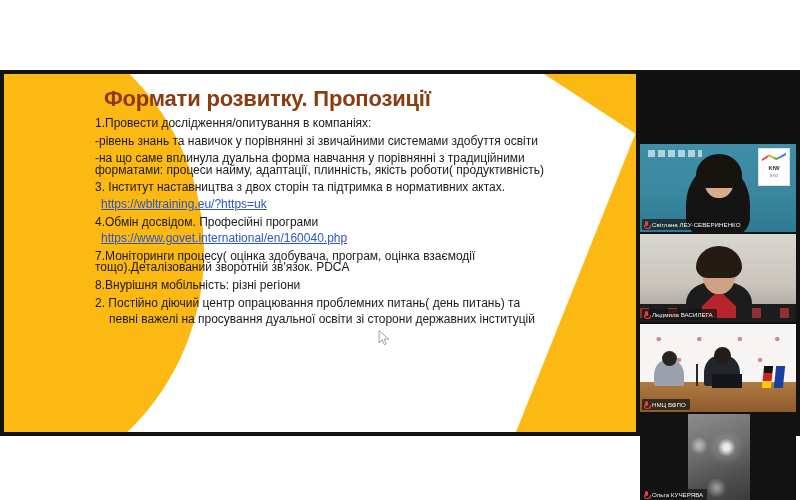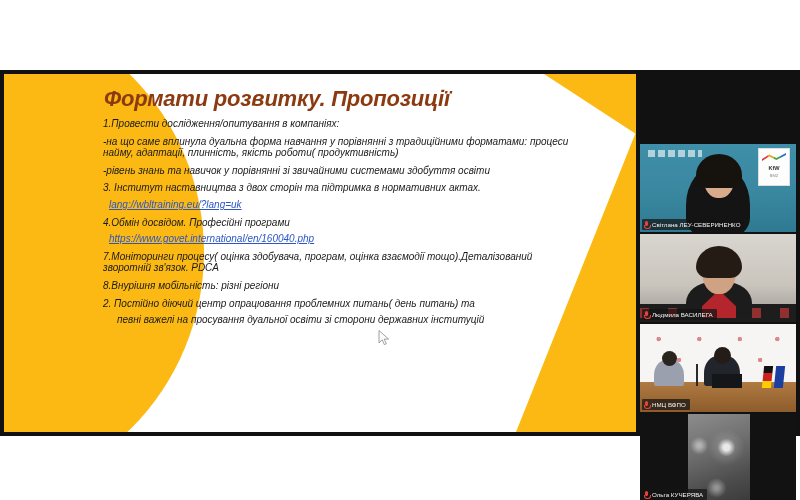--- a/index.html
+++ b/index.html
@@ -71,41 +71,40 @@
     clip-path: polygon(100% 0%, 100% 100%, 0% 0%);
   }
 
   #slide-content {
     position: absolute;
     left: 0;
     top: 0;
     width: 556px;
     height: 358px;
     padding: 8px;
-    font-style: italic;
   }
 
   .slide-title {
     position: absolute;
     left: 100px;
     top: 12px;
     font-size: 22px;
     font-weight: bold;
     color: #8c3a10;
     letter-spacing: -0.2px;
     white-space: nowrap;
   }
 
   .slide-body {
     position: absolute;
-    left: 99px;
+    left: 91px;
     top: 44px;
     width: 470px;
     color: #1a1a1a;
-    font-size: 10px;
+    font-size: 12px;
     line-height: 11.6px;
   }
   .para {
     margin: 0 0 6px 0;
   }
   .para.tight {
     margin-bottom: 5px;
   }
   .link {
     color: #2b56c6;
@@ -333,24 +332,24 @@
       <div class="deco-left-circle"></div>
       <div class="deco-right-wedge"></div>
       <div class="deco-right-top"></div>
 
       <div id="slide-content">
 
         <div class="slide-title">Формати розвитку. Пропозиції</div>
 
         <div class="slide-body">
           <p class="para">1.Провести дослідження/опитування в компаніях:</p>
+          <p class="para">-рівень знань та навичок у порівнянні зі звичайними системами здобуття освіти</p>
           <p class="para">-на що саме вплинула дуальна форма навчання у порівнянні з традиційними форматами: процеси найму, адаптації, плинність, якість роботи( продуктивність)</p>
-          <p class="para">-рівень знань та навичок у порівнянні зі звичайними системами здобуття освіти</p>
           <p class="para tight">3. Інститут наставництва  з двох сторін та підтримка в нормативних актах.</p>
-          <a class="link">lang://wbltraining.eu/?lang=uk</a>
+          <a class="link">https://wbltraining.eu/?https=uk</a>
           <p class="para tight">4.Обмін досвідом. Професійні програми</p>
           <a class="link">https://www.govet.international/en/160040.php</a>
           <p class="para">7.Моніторинги процесу( оцінка здобувача, програм, оцінка взаємодії тощо).Деталізований зворотній зв'язок. PDCA</p>
           <p class="para">8.Внурішня мобільність: різні регіони</p>
           <p class="para tight">2. Постійно діючий центр опрацювання проблемних питань( день питань) та</p>
           <p class="para indent">певні важелі на просування дуальної освіти зі сторони державних інституцій</p>
         </div>
 
         <svg class="cursor" viewBox="0 0 12 16">
           <path d="M1 0.5 L1 13 L4.2 9.8 L6.3 14.6 L8.3 13.7 L6.2 9.1 L10.6 9.1 Z" fill="#fbfbfb" stroke="#8a8a8a" stroke-width="0.8"></path>

